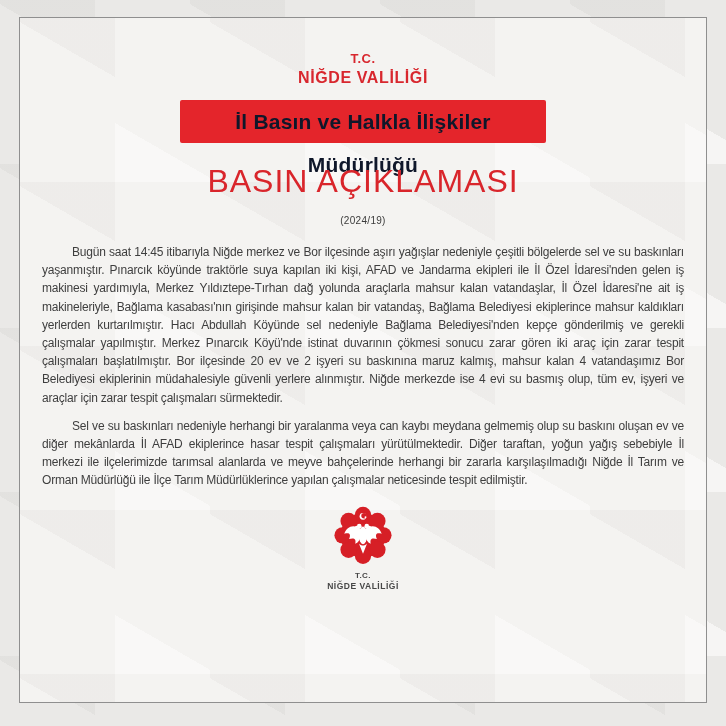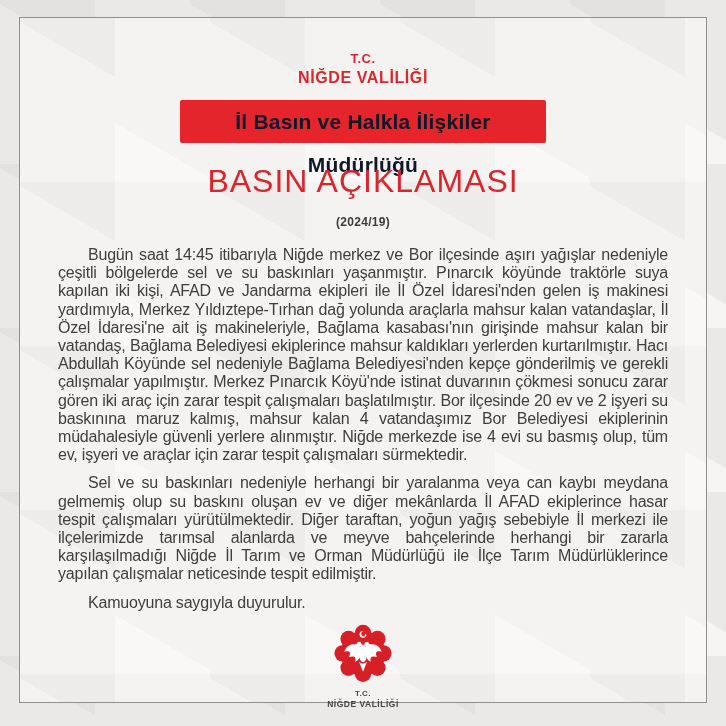--- a/index.html
+++ b/index.html
@@ -39,25 +39,25 @@
     background: #e4252b; border-radius: 2px;
     color: #0f172a; font-size: 21px; font-weight: bold; line-height: 43px;
     letter-spacing: 0.2px;
   }
   .title {
     margin-top: 20px;
     font-size: 32px; font-weight: 400; color: #d9252b; letter-spacing: 1px;
   }
   .refnum {
     margin-top: 15px;
-    font-size: 12px; font-weight: bold; color: #3b3b3b; letter-spacing: 0.3px;
+    font-size: 10px; font-weight: normal; color: #3b3b3b; letter-spacing: 0.3px;
   }
   .bodytext {
-    margin: 17px 38px 0; text-align: justify;
-    font-size: 16px; line-height: 18.2px; letter-spacing: -0.2px; color: #3e3e3e;
+    margin: 17px 22px 0; text-align: justify;
+    font-size: 12px; line-height: 18.2px; letter-spacing: -0.2px; color: #3e3e3e;
   }
   .bodytext p { text-indent: 30px; margin-bottom: 10px; }
   .bodytext p.closing { text-align: left; margin-bottom: 0; }
   .seal { margin: 6px auto 0; width: 68px; height: 68px; }
   .seal svg { width: 68px; height: 68px; display: block; }
   .footer-rep {
     margin-top: 3px;
     font-size: 8px; font-weight: bold; color: #474747; letter-spacing: 0.4px;
   }
   .footer-gov {
@@ -75,21 +75,20 @@
     <div class="gov">NİĞDE VALİLİĞİ</div>
 
     <div class="banner">İl Basın ve Halkla İlişkiler Müdürlüğü</div>
 
     <div class="title">BASIN AÇIKLAMASI</div>
     <div class="refnum">(2024/19)</div>
 
     <div class="bodytext">
       <p>Bugün saat 14:45 itibarıyla Niğde merkez ve Bor ilçesinde aşırı yağışlar nedeniyle çeşitli bölgelerde sel ve su baskınları yaşanmıştır. Pınarcık köyünde traktörle suya kapılan iki kişi, AFAD ve Jandarma ekipleri ile İl Özel İdaresi'nden gelen iş makinesi yardımıyla, Merkez Yıldıztepe-Tırhan dağ yolunda araçlarla mahsur kalan vatandaşlar, İl Özel İdaresi'ne ait iş makineleriyle, Bağlama kasabası'nın girişinde mahsur kalan bir vatandaş, Bağlama Belediyesi ekiplerince mahsur kaldıkları yerlerden kurtarılmıştır. Hacı Abdullah Köyünde sel nedeniyle Bağlama Belediyesi'nden kepçe gönderilmiş ve gerekli çalışmalar yapılmıştır. Merkez Pınarcık Köyü'nde istinat duvarının çökmesi sonucu zarar gören iki araç için zarar tespit çalışmaları başlatılmıştır. Bor ilçesinde 20 ev ve 2 işyeri su baskınına maruz kalmış, mahsur kalan 4 vatandaşımız Bor Belediyesi ekiplerinin müdahalesiyle güvenli yerlere alınmıştır. Niğde merkezde ise 4 evi su basmış olup, tüm ev, işyeri ve araçlar için zarar tespit çalışmaları sürmektedir.</p>
       <p>Sel ve su baskınları nedeniyle herhangi bir yaralanma veya can kaybı meydana gelmemiş olup su baskını oluşan ev ve diğer mekânlarda İl AFAD ekiplerince hasar tespit çalışmaları yürütülmektedir. Diğer taraftan, yoğun yağış sebebiyle İl merkezi ile ilçelerimizde tarımsal alanlarda ve meyve bahçelerinde herhangi bir zararla karşılaşılmadığı Niğde İl Tarım ve Orman Müdürlüğü ile İlçe Tarım Müdürlüklerince yapılan çalışmalar neticesinde tespit edilmiştir.</p>
-      <p class="closing">Kamuoyuna saygıyla duyurulur.</p>
     </div>
 
     <div class="seal">
       <svg viewBox="0 0 100 100" xmlns="http://www.w3.org/2000/svg">
 
         <g fill="#d61f26">
           <circle cx="50" cy="52" r="33"></circle>
           <circle cx="50" cy="22" r="12"></circle>
           <circle cx="71.2" cy="30.8" r="12"></circle>
           <circle cx="80" cy="52" r="12"></circle>

